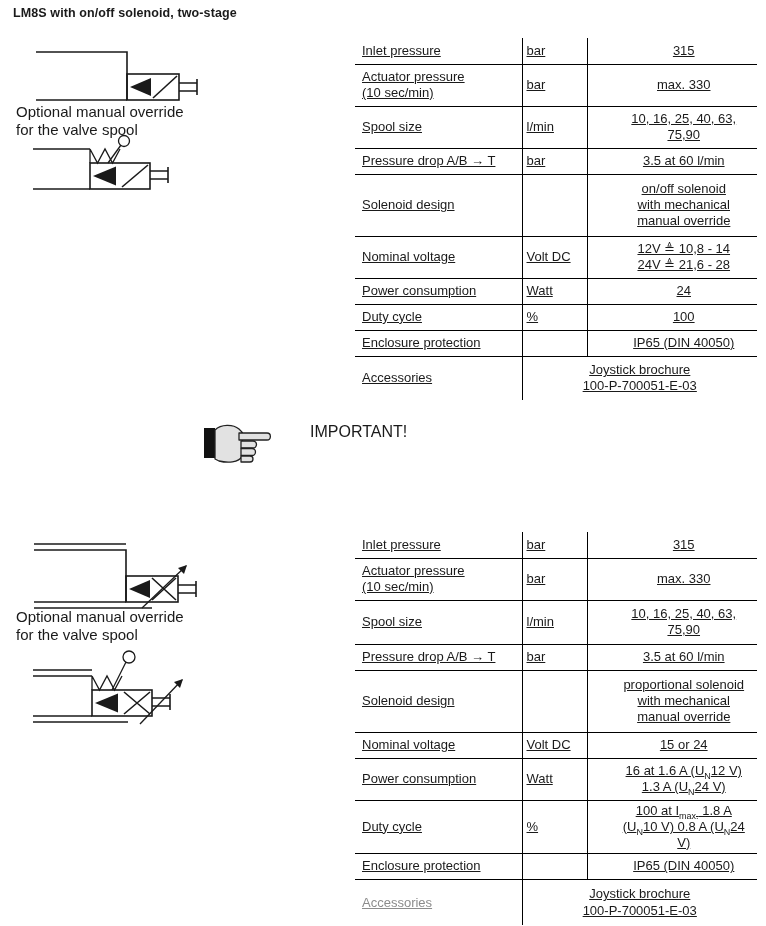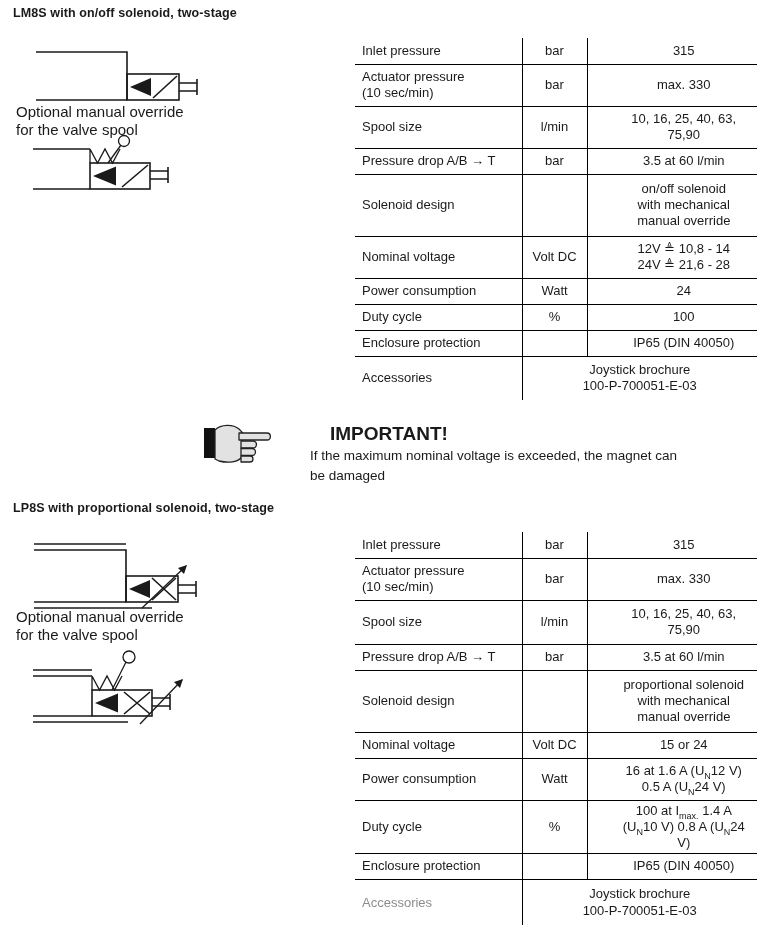--- a/index.html
+++ b/index.html
@@ -11,32 +11,32 @@
   .sec-title { position:absolute; font-weight:bold; font-size:12.5px; letter-spacing:0.1px; }
   .caption { position:absolute; font-size:15px; line-height:1.18; white-space:pre-line; }
   .sym { position:absolute; }
   .sym .ln { fill:none; stroke:#1a1a1a; stroke-width:1.6; }
   .sym .thin { fill:none; stroke:#1a1a1a; stroke-width:1.3; }
   .sym .fillb { fill:#1a1a1a; stroke:none; }
   .hand .skin { fill:#e2e2e2; stroke:#222; stroke-width:1.3; stroke-linejoin:round; }
   table.spec { position:absolute; border-collapse:collapse; table-layout:fixed; }
   .spec td {
     border-bottom:1px solid #000; font-size:13px; line-height:1.24;
-    vertical-align:middle; padding:2px 4px;
+    vertical-align:middle; padding:2px 4px;text-decoration:underline;
   }
   .spec tr:last-child td { border-bottom:none; }
   .spec td.p { width:167px; border-right:1px solid #000; padding-left:7px; text-align:left; }
-  .spec td.u { width:65px;  border-right:1px solid #000; text-align:center; }
+  .spec td.u { width:65px;  border-right:1px solid #000; text-align:left; }
   .spec td.v { width:170px; text-align:center;padding-left:27px; }
   .spec td.m { text-align:center; }
   .pre { white-space:pre-line; }
   .vtop { vertical-align:top; padding-top:5px; }
   .gray { color:#8c8c8c; }
   .spec sub { font-size:9px; line-height:0; }
-  .imp-head { position:absolute; font-weight:bold; font-size:19px;margin-left:20px; }
+  .imp-head { position:absolute; font-weight:normal; font-size:16px; }
   .imp-body { position:absolute; font-size:13.5px; line-height:1.5; white-space:pre-line; }
 </style>
 </head>
 <body>
 
 <div class="page">
 
   <div class="sec-title" style="left:13px; top:6px;">LM8S with on/off solenoid, two-stage</div>
 
   <svg class="sym" style="left:30px; top:44px;" width="175" height="60" viewBox="0 0 175 60">
@@ -125,24 +125,21 @@
 
   <svg class="sym hand" style="left:201px; top:421px;" width="76" height="48" viewBox="0 0 76 48">
     <rect x="3" y="7" width="11" height="30" fill="#111"></rect>
     <path class="skin" d="M14 9 C20 3 32 3 38 8 C43 12 43 17 41 21 L41 35 C38 42 26 42 18 40 L14 38 Z"></path>
     <path class="skin" d="M40 20 h12 a3.5 3.5 0 0 1 0 7 h-12 z"></path>
     <path class="skin" d="M40 27.5 h11 a3.5 3.5 0 0 1 0 7 h-11 z"></path>
     <path class="skin" d="M40 35 h9 a3 3 0 0 1 0 6 h-9 z"></path>
     <path class="skin" d="M38 12 L66 12 C70.5 12 70.5 19 66 19 L38 19 Z"></path>
   </svg>
   <div class="imp-head" style="left:310px; top:423px;">IMPORTANT!</div>
-  <div class="imp-body" style="left:310px; top:446px;">If the maximum nominal voltage is exceeded, the magnet can
-be damaged</div>
-
-  <div class="sec-title" style="left:13px; top:501px;">LP8S with proportional solenoid, two-stage</div>
+
 
   <svg class="sym" style="left:28px; top:536px;" width="185" height="76" viewBox="0 0 185 76">
     <path class="ln" d="M6 8 H98"></path>
     <path class="ln" d="M6 14 H98 V66"></path>
     <rect class="ln" x="98" y="40" width="52" height="26"></rect>
     <polygon class="fillb" points="122,44 122,62 101,53"></polygon>
     <path class="ln" d="M124 64 L148 42 M124 42 L148 64"></path>
     <path class="ln" d="M6 66 H98"></path>
     <path class="ln" d="M6 72 H124"></path>
     <path class="thin" d="M114 72 L158 30"></path>
@@ -201,26 +198,26 @@
 manual override</td>
     </tr>
     <tr style="height:26px;">
       <td class="p pre">Nominal voltage</td>
       <td class="u">Volt DC</td>
       <td class="v pre">15 or 24</td>
     </tr>
     <tr style="height:42px;">
       <td class="p pre">Power consumption</td>
       <td class="u">Watt</td>
-      <td class="v"><span>16 at 1.6 A (U</span><sub>N</sub><span>12 V)</span><br><span>0.5 A (U</span><sub>N</sub><span>24 V)</span></td>
+      <td class="v"><span>16 at 1.6 A (U</span><sub>N</sub><span>12 V)</span><br><span>1.3 A (U</span><sub>N</sub><span>24 V)</span></td>
     </tr>
     <tr style="height:42px;">
       <td class="p pre">Duty cycle</td>
       <td class="u">%</td>
-      <td class="v"><span>100 at  I</span><sub>max.</sub><span> 1.4 A</span><br><span>(U</span><sub>N</sub><span>10 V) 0.8 A (U</span><sub>N</sub><span>24 V)</span></td>
+      <td class="v"><span>100 at  I</span><sub>max.</sub><span> 1.8 A</span><br><span>(U</span><sub>N</sub><span>10 V) 0.8 A (U</span><sub>N</sub><span>24 V)</span></td>
     </tr>
     <tr style="height:26px;">
       <td class="p pre">Enclosure protection</td>
       <td class="u"></td>
       <td class="v pre">IP65 (DIN 40050)</td>
     </tr>
     <tr style="height:46px;">
       <td class="p pre gray">Accessories</td>
       <td class="m pre" colspan="2">Joystick brochure
 100-P-700051-E-03</td>

